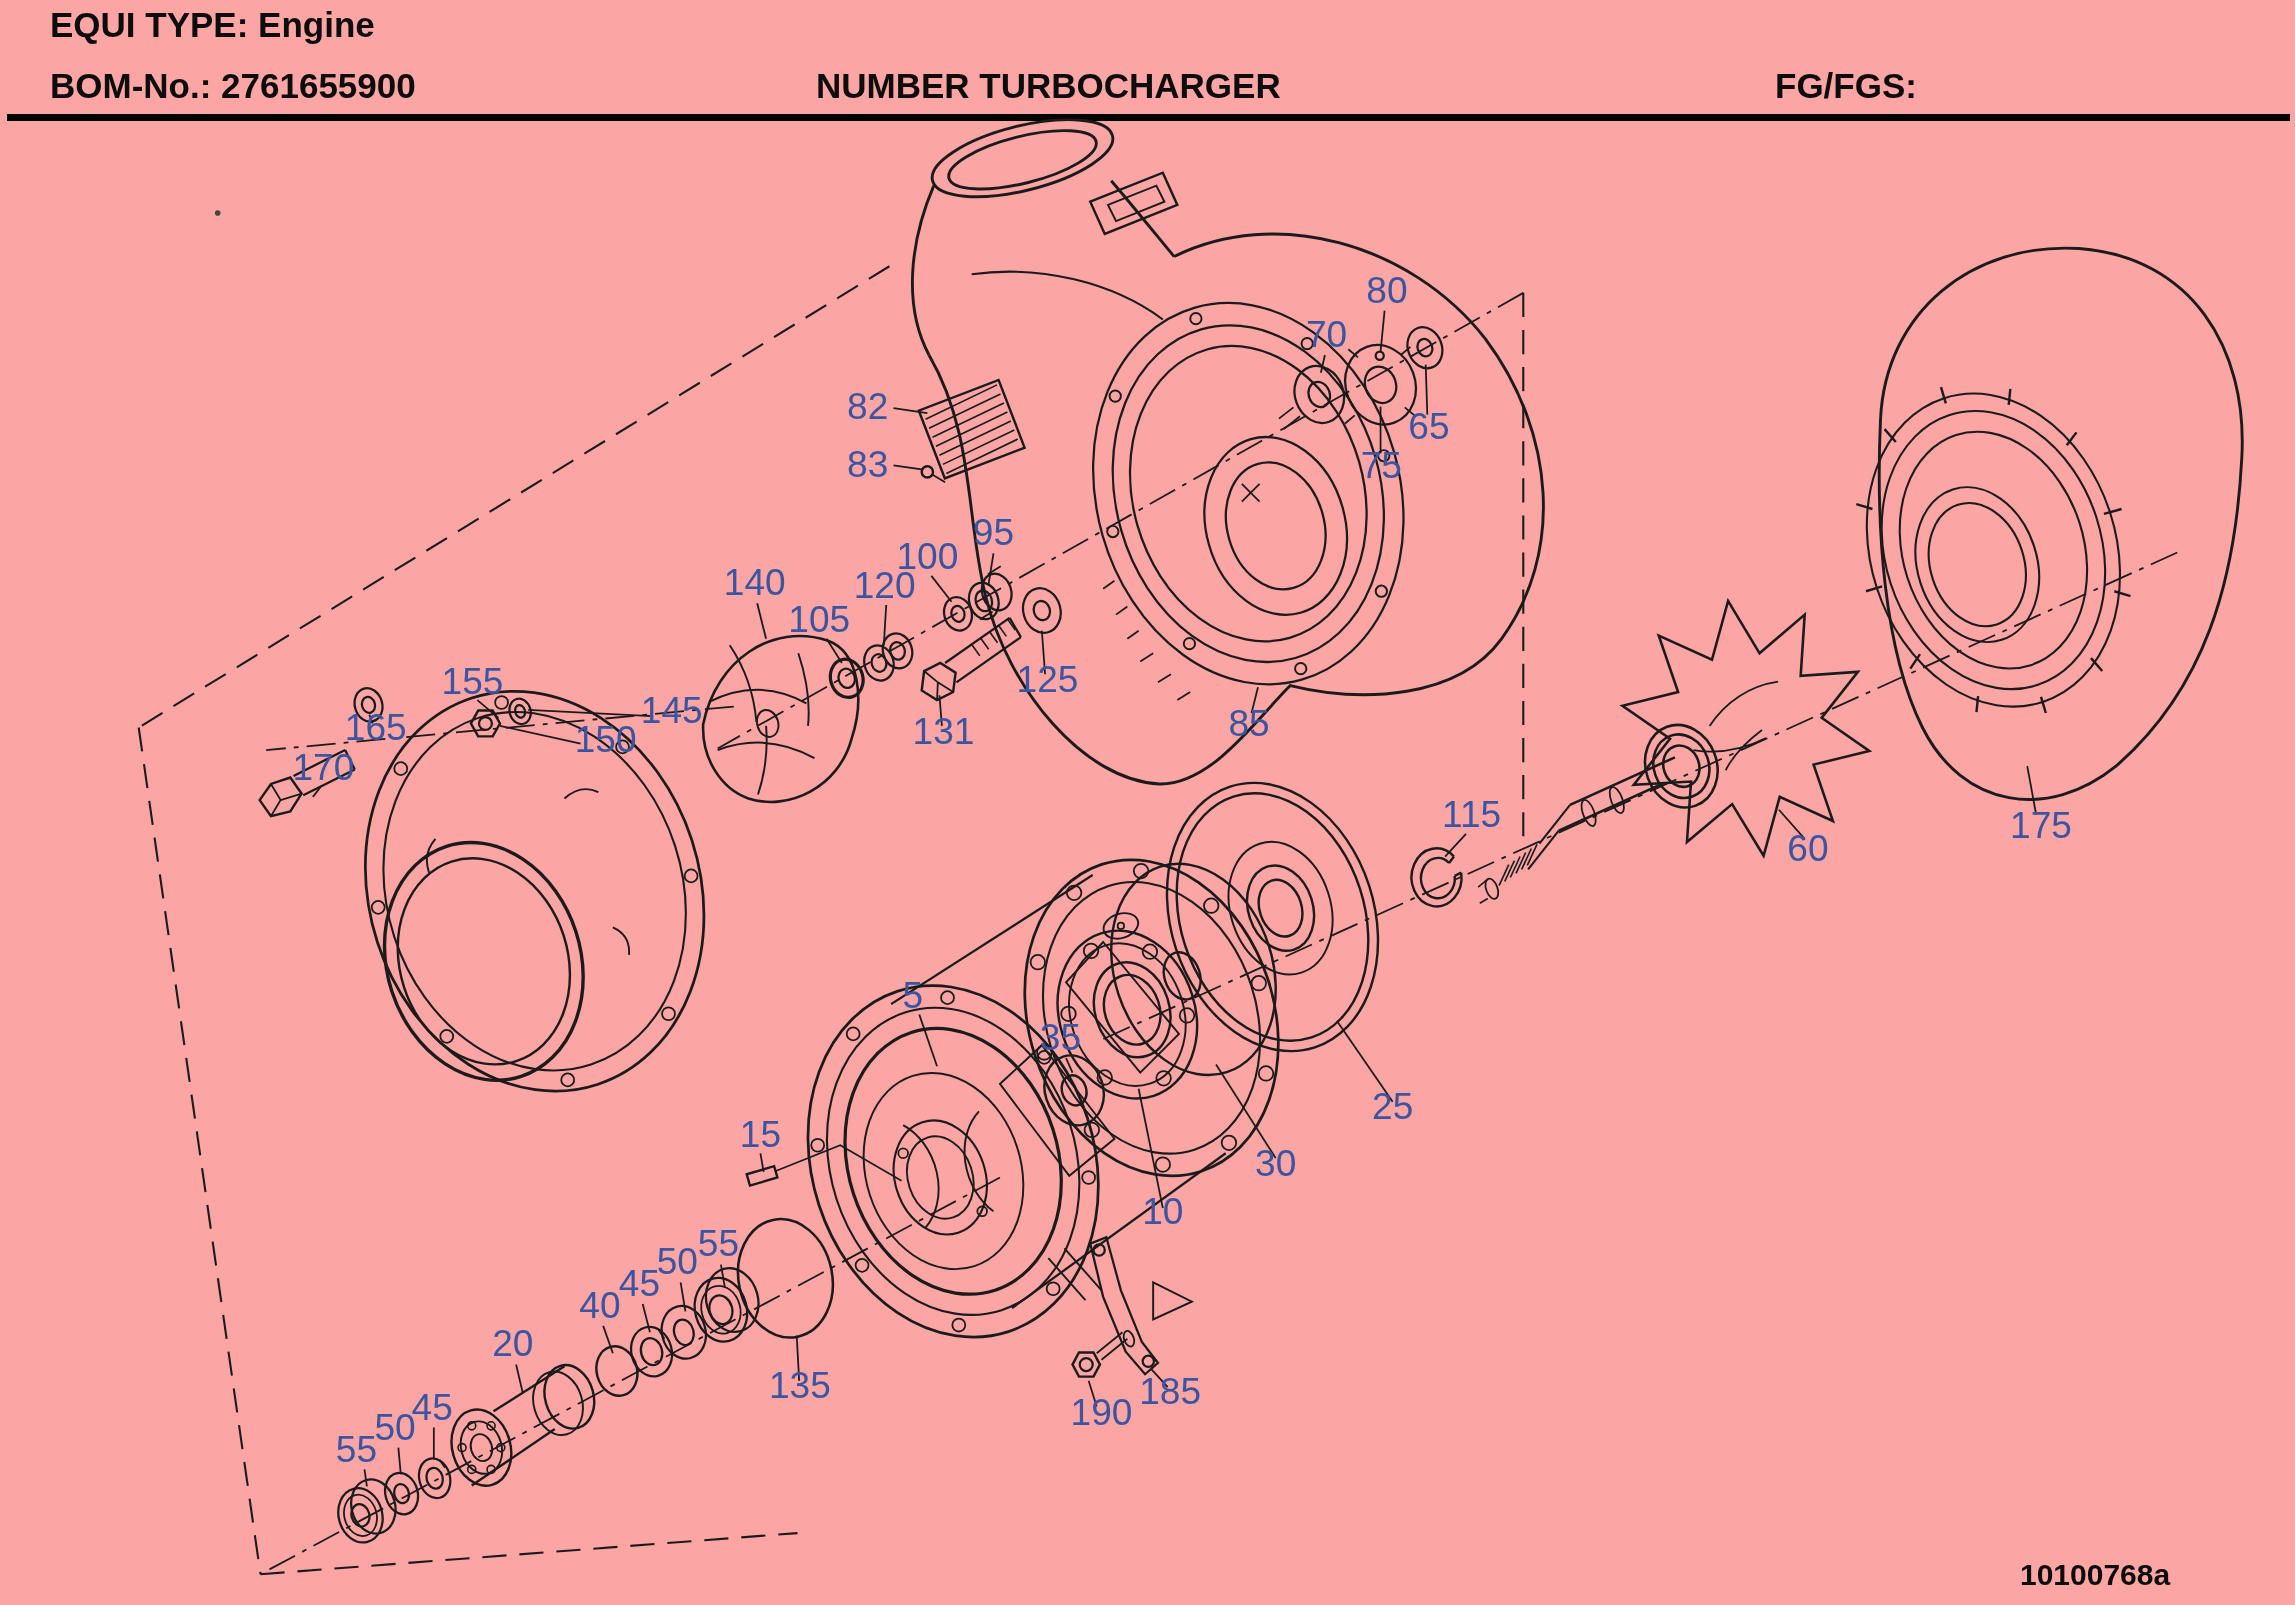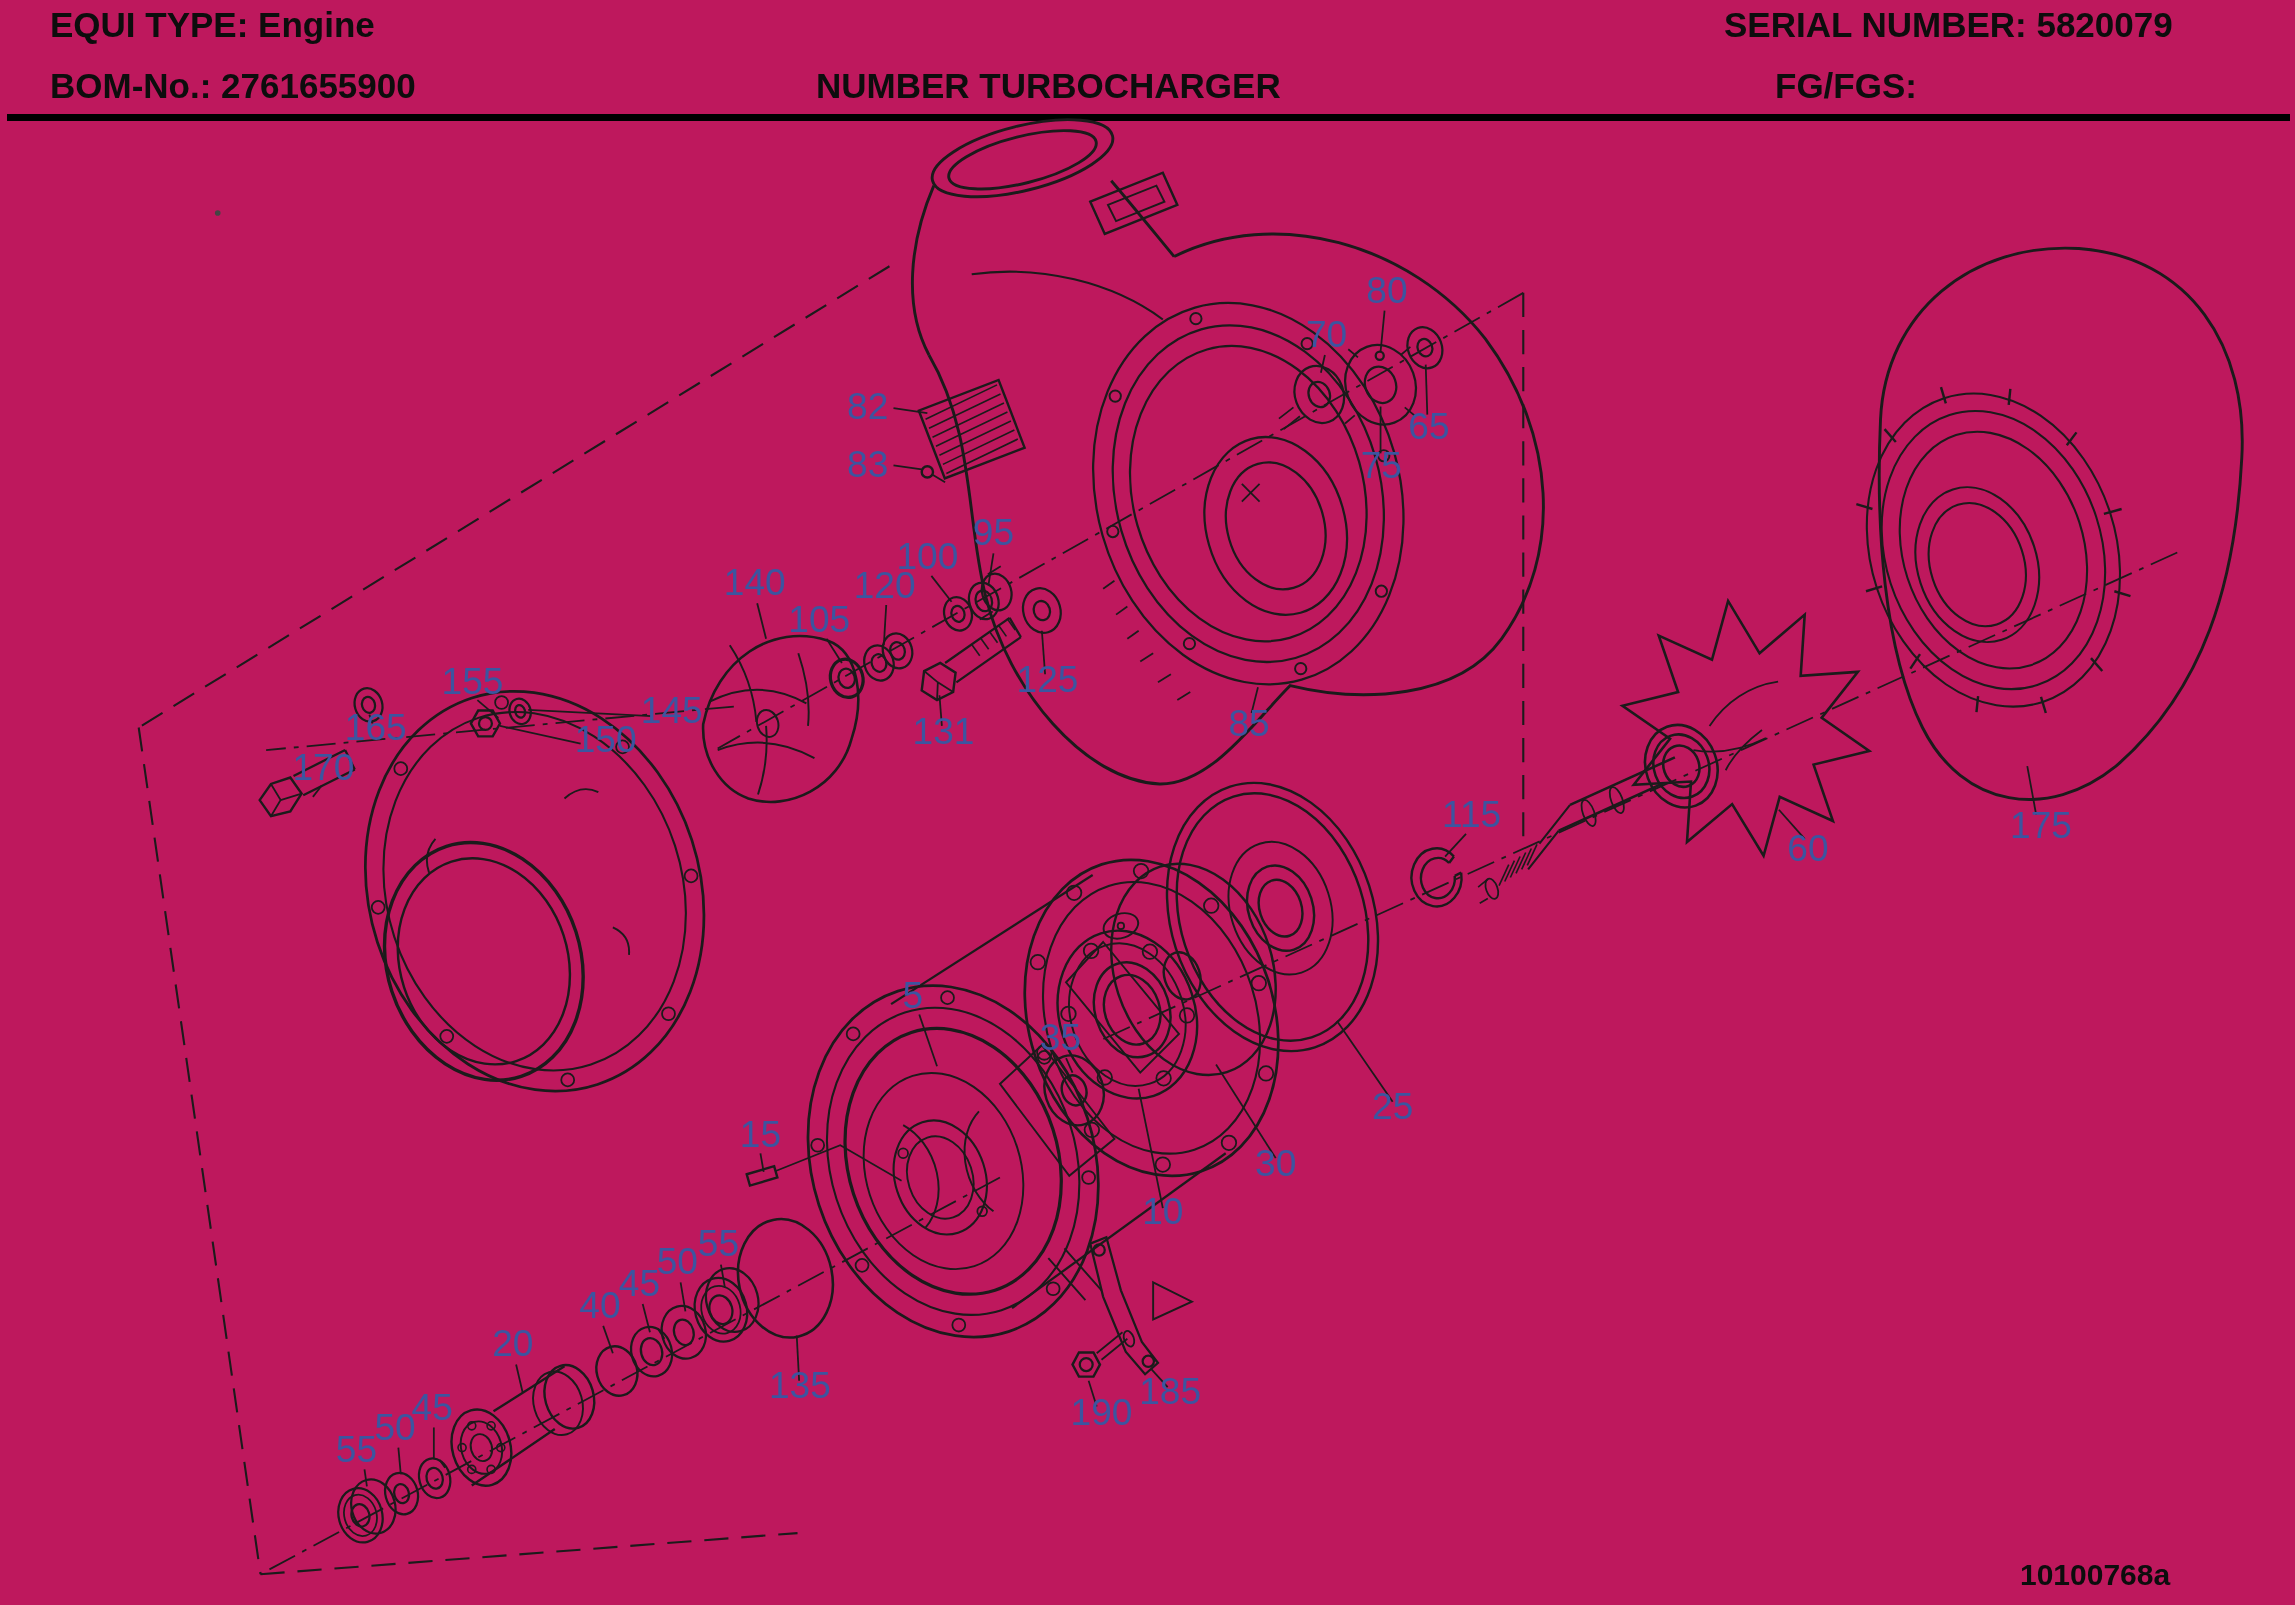--- a/index.html
+++ b/index.html
@@ -1,31 +1,30 @@
 <!DOCTYPE html>
 <html style="font-size:13px"><head>
 <meta charset="utf-8">
 <style>
   html,body{margin:0;padding:0;background:#e8e8e8;}
-  .page{position:relative;width:2295px;height:1605px;background:#be185d;overflow:hidden;
+  .page{position:relative;width:2295px;height:1605px;background:#fca5a5;overflow:hidden;
         font-family:"Liberation Sans",sans-serif;}
   .hdr{position:absolute;font-weight:bold;font-size:35px;color:#0d0d0d;
        white-space:nowrap;letter-spacing:0px;}
   .rule{position:absolute;left:6.5px;top:114px;width:2283px;height:6.5px;background:#000;}
   svg.diagram{position:absolute;left:0;top:0;}
   .footnum{position:absolute;left:2020px;top:1558px;font-weight:bold;font-size:30px;color:#0d0d0d;}
   .callout{font-family:"Liberation Sans",sans-serif;font-size:46px;}
 </style>
 </head>
 <body>
 
 <div class="page">
 
   <div class="hdr" style="left:50px;top:4.8px">EQUI TYPE: Engine</div>
-  <div class="hdr" style="left:1724px;top:4.8px">SERIAL NUMBER: 5820079</div>
   <div class="hdr" style="left:50px;top:66px">BOM-No.: 2761655900</div>
   <div class="hdr" style="left:816px;top:66px">NUMBER TURBOCHARGER</div>
   <div class="hdr" style="left:1775px;top:66px">FG/FGS:</div>
   <div class="rule"></div>
 
   <svg id="diagram" class="diagram" width="2295" height="1605" viewBox="0 0 2846 1990">
 
     <g stroke="#1b1b1b" stroke-width="2.6" fill="none" stroke-dasharray="30 16">
       <path d="M1103,330 L172,902"></path>
       <path d="M172,902 L323,1952"></path>

